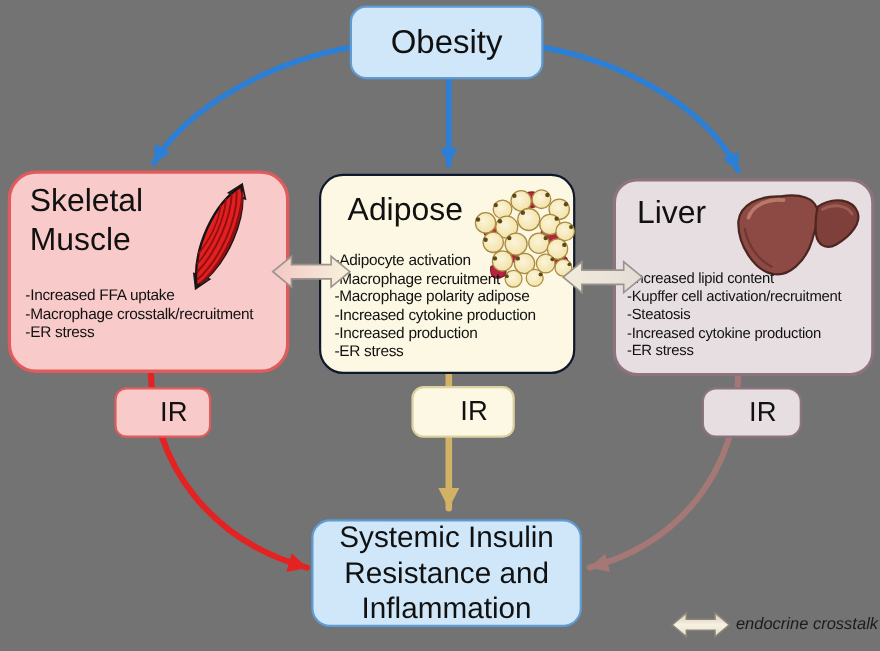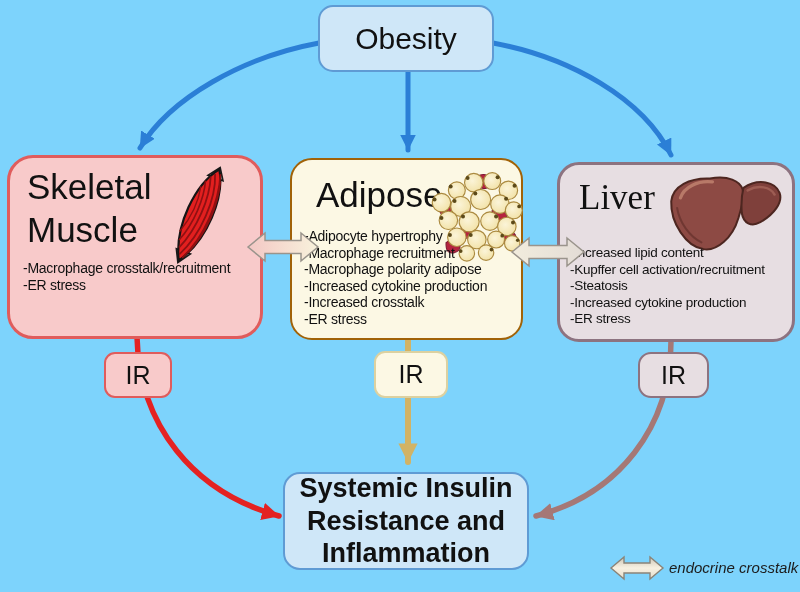--- a/index.html
+++ b/index.html
@@ -1,58 +1,58 @@
 <!DOCTYPE html>
 <html><head>
 <meta charset="utf-8">
 <style>
   html,body{margin:0;padding:0;background:#ffffff;}
-  #stage{position:relative;width:800px;height:592px;background:#7dd3fc;
+  #stage{position:relative;width:800px;height:592px;background:#737373;
          font-family:"Liberation Sans",sans-serif;color:#111;overflow:hidden;}
   svg.layer{position:absolute;left:0;top:0;width:800px;height:592px;pointer-events:none;}
   .layer-under{z-index:1;}
   .layer-over{z-index:3;}
   .node{position:absolute;box-sizing:border-box;z-index:2;}
 
   #obesity-box{left:318px;top:5px;width:176px;height:67px;background:#cfe7f8;
     border:2px solid #5f9bd4;border-radius:15px;display:flex;align-items:center;
     justify-content:center;font-size:30px;}
 
   #muscle-box{left:7px;top:155px;width:256px;height:184px;background:#f8caca;
     border:3px solid #e05c5c;border-radius:26px;}
   #adipose-box{left:290px;top:158px;width:233px;height:182px;background:#fcf8e4;
-    border:2px solid #a16207;border-radius:22px;}
+    border:2px solid #0f172a;border-radius:22px;}
   #liver-box{left:557px;top:162px;width:238px;height:180px;background:#e7dee2;
     border:3px solid #8d7380;border-radius:22px;}
 
-  .box-title{position:absolute;font-size:35px;line-height:1.22;white-space:pre-line;}
+  .box-title{position:absolute;font-size:29px;line-height:1.22;white-space:pre-line;}
   #muscle-title{left:17px;top:8px;width:150px;}
   #adipose-title{left:24px;top:14px;width:160px;}
-  #liver-title{left:19px;top:12px;width:120px;font-family:Liberation Serif, serif;}
+  #liver-title{left:19px;top:12px;width:120px;}
 
   .box-list{position:absolute;font-size:14px;line-height:16.5px;letter-spacing:-0.25px;
     white-space:nowrap;}
   #muscle-list{left:13px;top:102px;}
   #adipose-list{left:12px;top:68px;}
   #liver-list{left:10px;top:80px;font-size:13.5px;}
 
   .icon{position:absolute;}
   #muscle-icon{left:153px;top:4px;width:72px;height:106px;}
   #adipose-icon{left:131px;top:0px;width:100px;height:116px;}
   #liver-icon{left:106px;top:6px;width:118px;height:84px;}
 
   .ir-badge{position:absolute;display:flex;align-items:center;justify-content:center;
-    font-size:25px;border-radius:11px;z-index:2;}
+    font-size:25px;border-radius:11px;z-index:2;padding-left:20px;}
   #muscle-ir{left:104px;top:352px;width:64px;height:42px;background:#f8caca;border:2.5px solid #e05c5c;}
   #adipose-ir{left:374px;top:351px;width:70px;height:43px;background:#fcf8e4;border:2px solid #dcd1a0;}
   #liver-ir{left:638px;top:352px;width:67px;height:42px;background:#e7dee2;border:2.5px solid #8d7380;border-radius:13px;}
 
   #outcome-box{left:283px;top:472px;width:246px;height:98px;background:#cfe7f8;
     border:2px solid #5f9bd4;border-radius:17px;display:flex;align-items:center;
-    justify-content:center;text-align:center;font-size:27px;line-height:1.2;padding:0 8px;font-weight:bold;}
+    justify-content:center;text-align:center;font-size:27px;line-height:1.2;padding:0 8px;}
 
   #legend-label{position:absolute;left:669px;top:559px;font-size:15px;color:#1c1c1c;z-index:2;font-style:italic;}
 </style>
 </head>
 <body>
 
 <div id="stage">
 
   <svg class="layer layer-under" viewBox="0 0 800 592">
     <defs>
@@ -90,20 +90,21 @@
         <path d="M36,3 C52,26 54,72 36,103 C18,72 20,26 36,3 Z" fill="#e31f1f" stroke="#151515" stroke-width="2.2"></path>
         <path d="M34,9 C45,31 46,70 34,97" fill="none" stroke="#8f1012" stroke-width="1.8"></path>
         <path d="M31,13 C39,33 40,66 31,91" fill="none" stroke="#8f1012" stroke-width="1.8"></path>
         <path d="M28,19 C34,36 35,62 28,84" fill="none" stroke="#8f1012" stroke-width="1.6"></path>
         <path d="M26,26 C30,40 30,58 25,76" fill="none" stroke="#8f1012" stroke-width="1.4"></path>
         <path d="M39,7 C49,33 50,71 38,99" fill="none" stroke="#8f1012" stroke-width="1.8"></path>
         <path d="M42,14 C50,38 50,68 41,92" fill="none" stroke="#8f1012" stroke-width="1.6"></path>
       </g>
     </svg>
     <div class="box-list" id="muscle-list">
+      <div>-Increased FFA uptake</div>
       <div>-Macrophage crosstalk/recruitment</div>
       <div>-ER stress</div>
     </div>
   </div>
 
   <div class="node" id="adipose-box">
     <div class="box-title" id="adipose-title">Adipose</div>
     <svg class="icon" id="adipose-icon" viewBox="0 0 130 120">
       <defs>
         <radialGradient id="fatg" cx="0.42" cy="0.4" r="0.75">
@@ -157,25 +158,25 @@
         <circle cx="117" cy="66" r="2.6"></circle>
           <circle cx="35" cy="82" r="2.6"></circle>
         <circle cx="62" cy="82" r="2.6"></circle>
           <circle cx="103" cy="83" r="2.4"></circle>
         <circle cx="123" cy="89" r="2.2"></circle>
           <circle cx="49" cy="103" r="2.4"></circle>
         <circle cx="89" cy="101" r="2.4"></circle>
       </g>
     </svg>
     <div class="box-list" id="adipose-list">
-      <div>-Adipocyte hypertrophy</div>
+      <div>-Adipocyte activation</div>
       <div>-Macrophage recruitment</div>
       <div>-Macrophage polarity adipose</div>
       <div>-Increased cytokine production</div>
-      <div>-Increased crosstalk</div>
+      <div>-Increased production</div>
       <div>-ER stress</div>
     </div>
   </div>
 
   <div class="node" id="liver-box">
     <div class="box-title" id="liver-title">Liver</div>
     <svg class="icon" id="liver-icon" viewBox="0 0 140 100">
       <path d="M6,36 C8,18 28,8 52,9 C74,5 88,12 91,22 C94,33 89,44 86,56 C79,80 60,96 44,93 C24,90 5,62 6,36 Z" fill="#8d4a44" stroke="#4d2620" stroke-width="2.4"></path>
       <path d="M92,20 C110,8 130,13 135,26 C139,37 129,51 112,61 C101,67 92,62 90,50 C89,38 90,28 92,20 Z" fill="#7f403b" stroke="#4d2620" stroke-width="2.4"></path>
       <path d="M17,32 C21,19 38,11 55,13" fill="none" stroke="#c0816f" stroke-width="4" stroke-linecap="round" opacity="0.85"></path>

